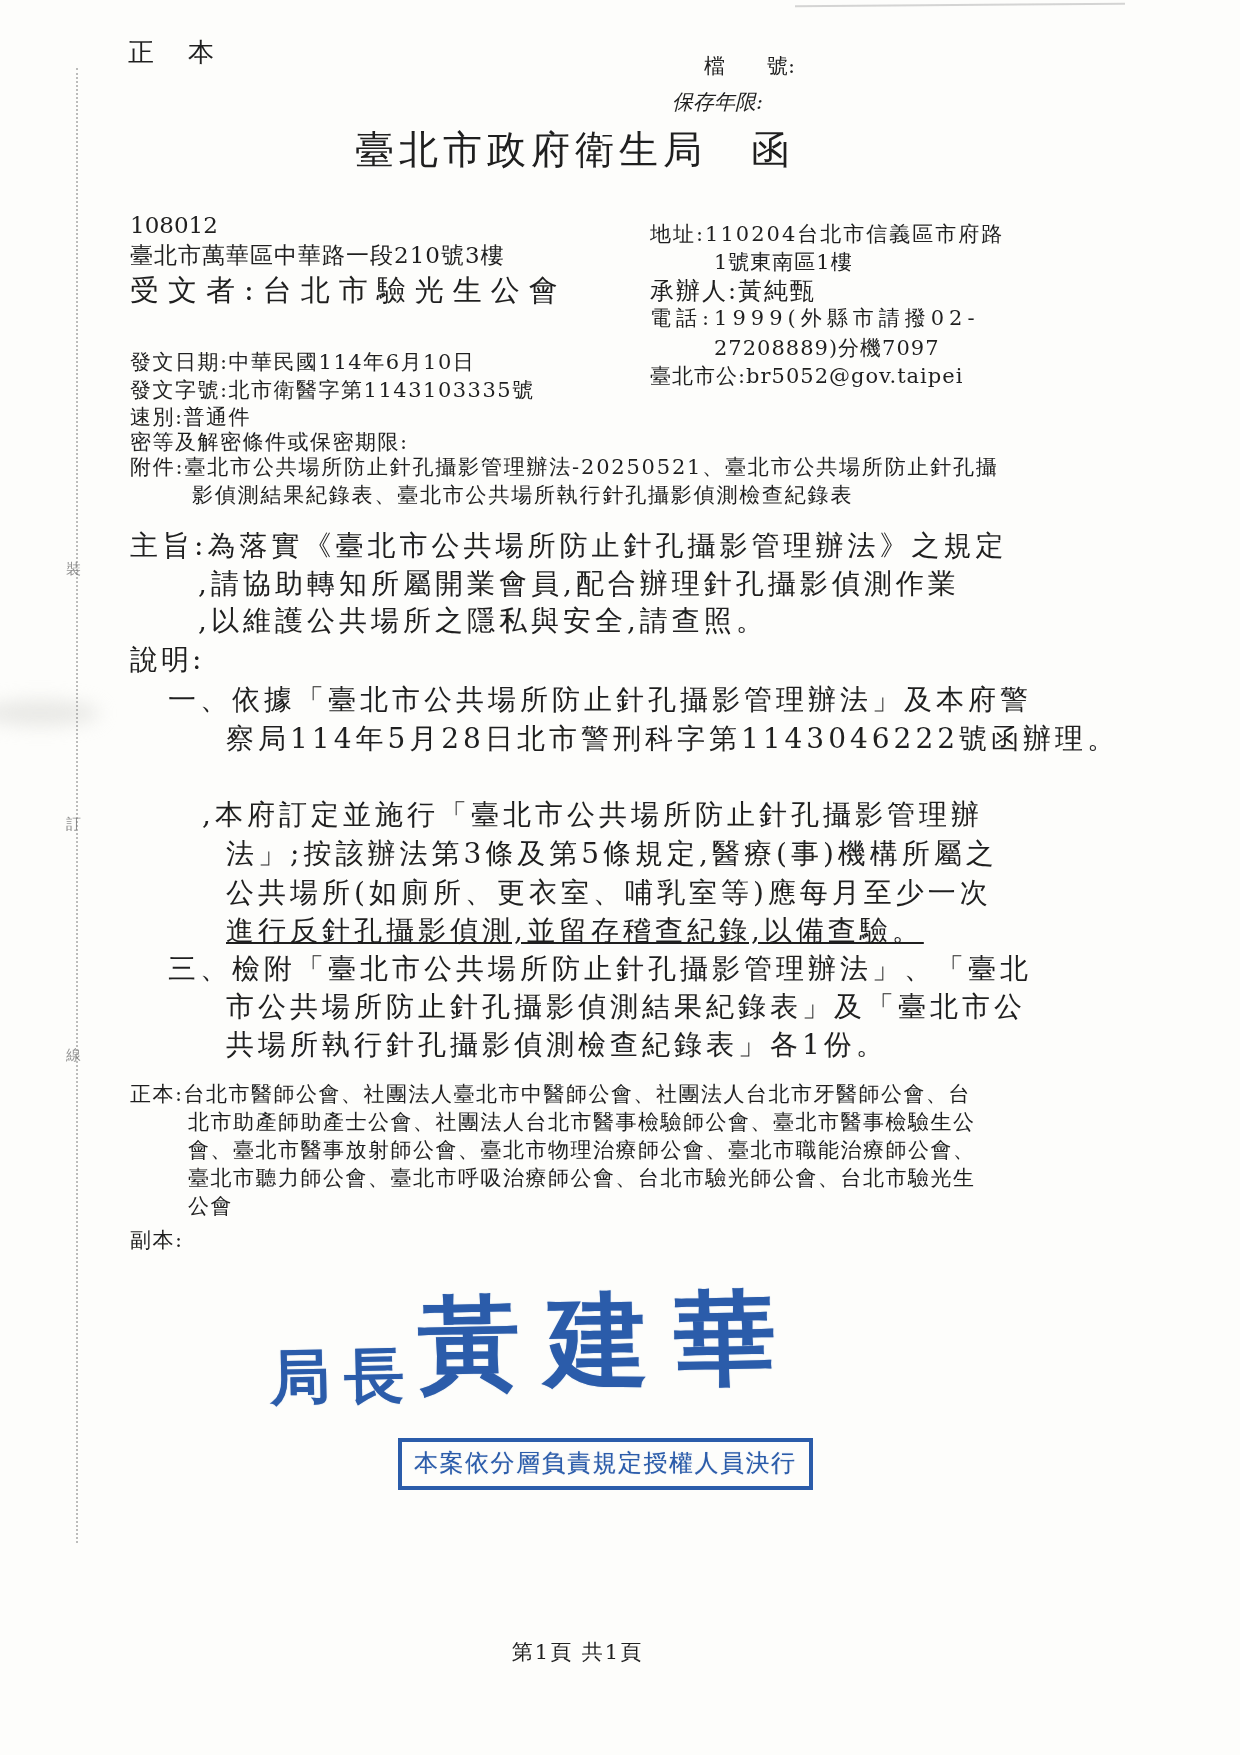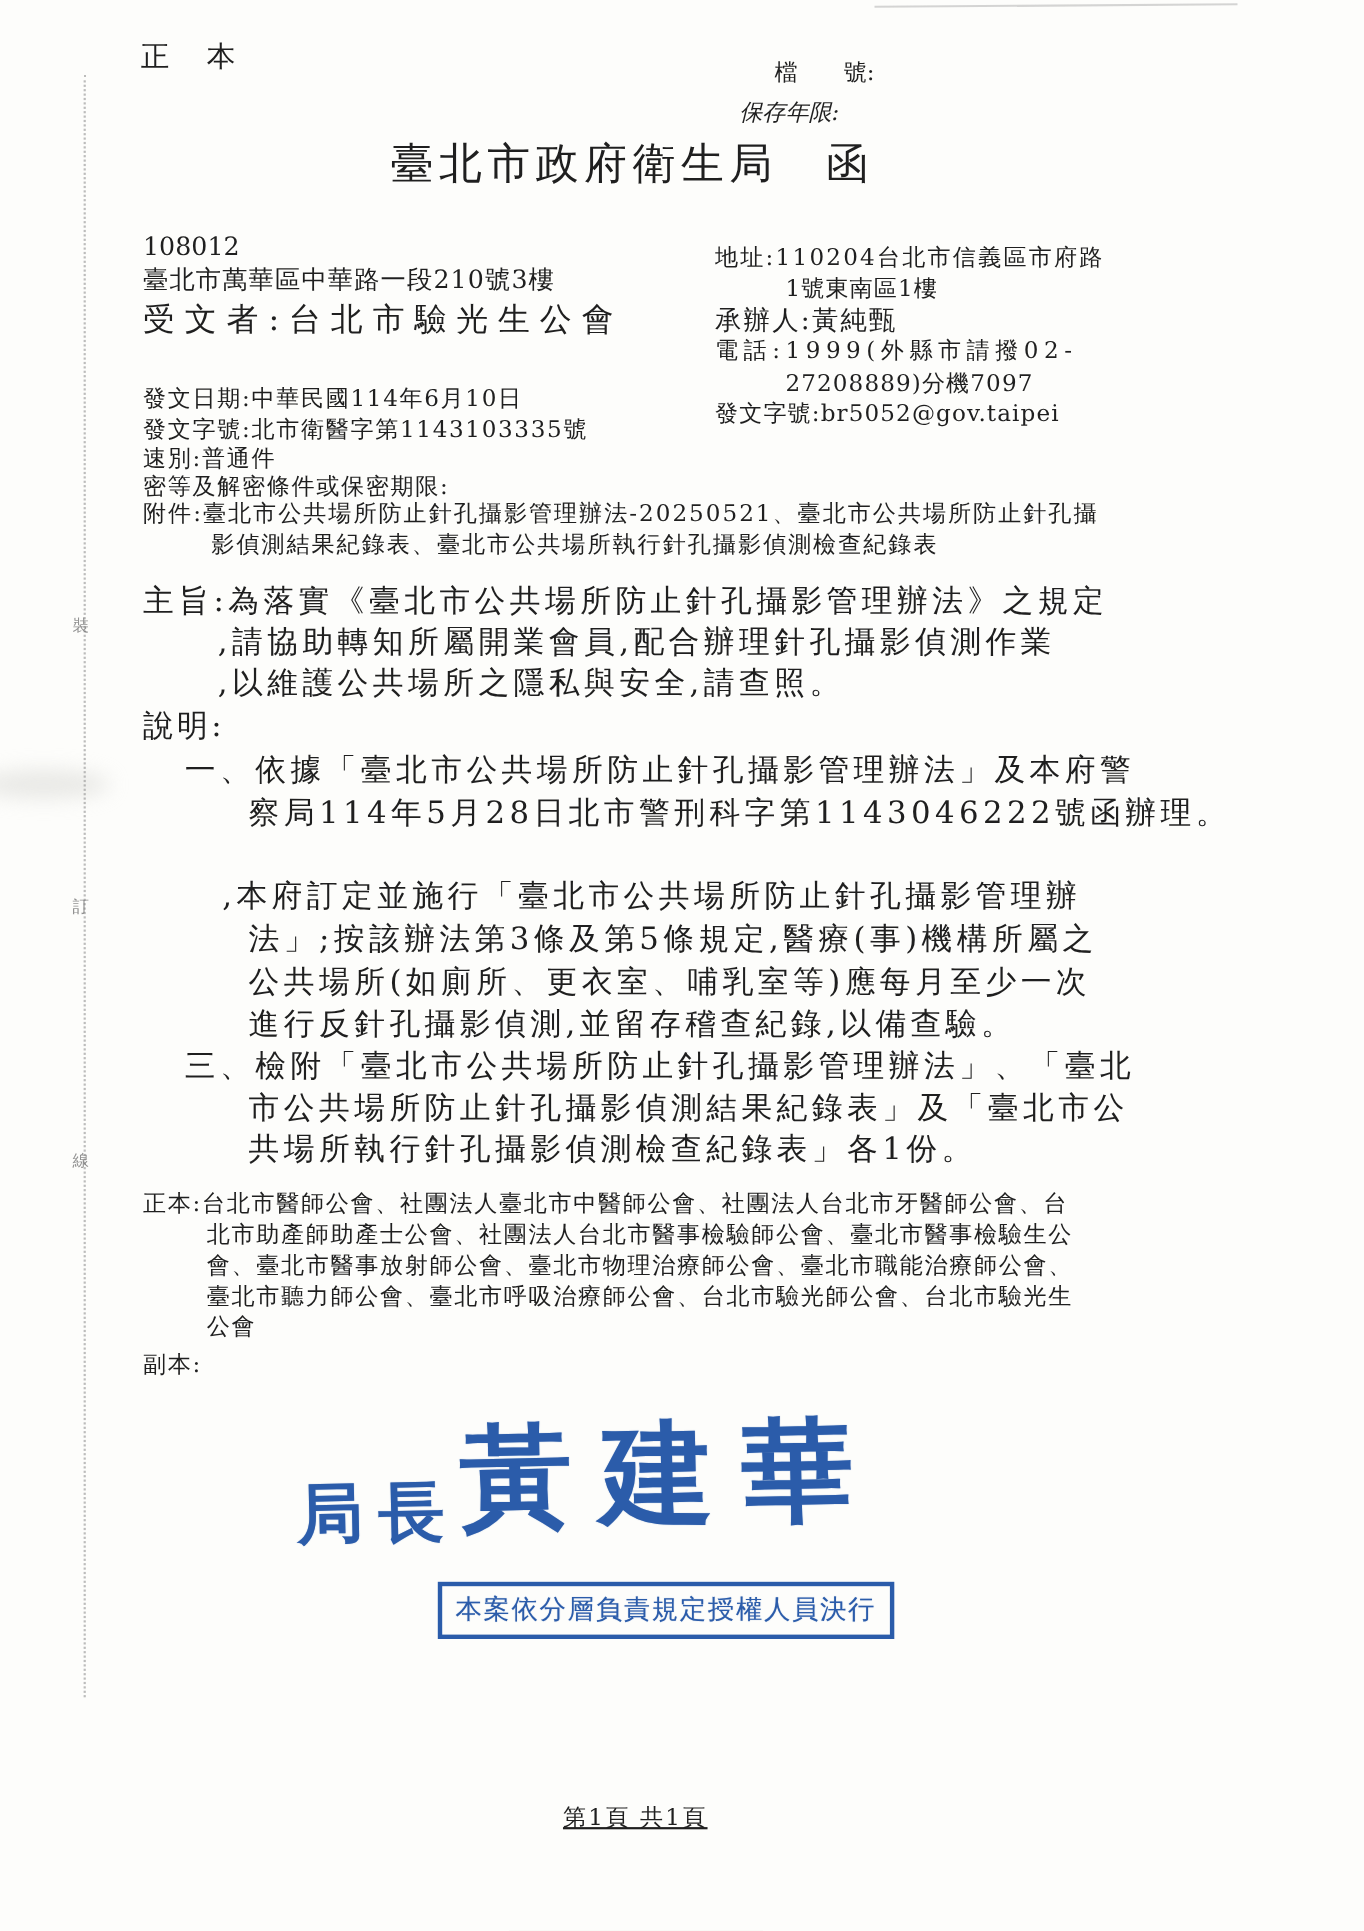--- a/index.html
+++ b/index.html
@@ -58,50 +58,50 @@
 
   <div class="t" style="left:130px; top:212px; font-size:23px;">108012</div>
   <div class="t" style="left:130px; top:242px; font-size:23px; letter-spacing:1px;">臺北市萬華區中華路一段210號3樓</div>
   <div class="t" style="left:130px; top:274px; font-size:29px; letter-spacing:9px;">受文者:台北市驗光生公會</div>
 
   <div class="t" style="left:650px; top:222px; font-size:21px; letter-spacing:2px;">地址:110204台北市信義區市府路</div>
   <div class="t" style="left:714px; top:250px; font-size:21px; letter-spacing:1px;text-align:center;">1號東南區1樓</div>
   <div class="t" style="left:650px; top:278px; font-size:24px; letter-spacing:2px;">承辦人:黃純甄</div>
   <div class="t" style="left:650px; top:306px; font-size:21px; letter-spacing:5px;">電話:1999(外縣市請撥02-</div>
   <div class="t" style="left:714px; top:336px; font-size:21px; letter-spacing:1px;">27208889)分機7097</div>
-  <div class="t" style="left:650px; top:364px; font-size:21px; letter-spacing:1px;">發文字號:br5052@gov.taipei</div>
+  <div class="t" style="left:650px; top:364px; font-size:21px; letter-spacing:1px;">臺北市公:br5052@gov.taipei</div>
 
   <div class="t" style="left:130px; top:350px; font-size:21px; letter-spacing:1.5px;">發文日期:中華民國114年6月10日</div>
   <div class="t" style="left:130px; top:378px; font-size:21px; letter-spacing:1.5px;">發文字號:北市衛醫字第1143103335號</div>
   <div class="t" style="left:130px; top:405px; font-size:21px; letter-spacing:1.5px;">速別:普通件</div>
   <div class="t" style="left:130px; top:430px; font-size:21px; letter-spacing:1.5px;">密等及解密條件或保密期限:</div>
   <div class="t" style="left:130px; top:455px; font-size:21px; letter-spacing:1.8px;">附件:臺北市公共場所防止針孔攝影管理辦法-20250521、臺北市公共場所防止針孔攝</div>
   <div class="t" style="left:192px; top:483px; font-size:21px; letter-spacing:1.8px;">影偵測結果紀錄表、臺北市公共場所執行針孔攝影偵測檢查紀錄表</div>
 
   <div class="t" style="left:130px; top:530px; font-size:28px; letter-spacing:4px;">主旨:為落實《臺北市公共場所防止針孔攝影管理辦法》之規定</div>
   <div class="t" style="left:198px; top:568px; font-size:28px; letter-spacing:4px;">,請協助轉知所屬開業會員,配合辦理針孔攝影偵測作業</div>
   <div class="t" style="left:198px; top:605px; font-size:28px; letter-spacing:4px;">,以維護公共場所之隱私與安全,請查照。</div>
 
   <div class="t" style="left:130px; top:644px; font-size:28px; letter-spacing:3px;">說明:</div>
   <div class="t" style="left:168px; top:684px; font-size:28px; letter-spacing:4px;">一、依據「臺北市公共場所防止針孔攝影管理辦法」及本府警</div>
   <div class="t" style="left:226px; top:723px; font-size:28px; letter-spacing:4px;">察局114年5月28日北市警刑科字第1143046222號函辦理。</div>
   <div class="t" style="left:202px; top:799px; font-size:28px; letter-spacing:4px;">,本府訂定並施行「臺北市公共場所防止針孔攝影管理辦</div>
   <div class="t" style="left:226px; top:838px; font-size:28px; letter-spacing:4px;">法」;按該辦法第3條及第5條規定,醫療(事)機構所屬之</div>
   <div class="t" style="left:226px; top:877px; font-size:28px; letter-spacing:4px;">公共場所(如廁所、更衣室、哺乳室等)應每月至少一次</div>
-  <div class="t" style="left:226px; top:915px; font-size:28px; letter-spacing:4px;">進行反針孔攝影偵測,並留存稽查紀錄,以備查驗。</div>
+  <div class="t" style="left:226px; top:915px; font-size:28px; letter-spacing:4px;text-decoration:underline;">進行反針孔攝影偵測,並留存稽查紀錄,以備查驗。</div>
   <div class="t" style="left:168px; top:953px; font-size:28px; letter-spacing:4px;">三、檢附「臺北市公共場所防止針孔攝影管理辦法」、「臺北</div>
   <div class="t" style="left:226px; top:991px; font-size:28px; letter-spacing:4px;">市公共場所防止針孔攝影偵測結果紀錄表」及「臺北市公</div>
   <div class="t" style="left:226px; top:1029px; font-size:28px; letter-spacing:4px;">共場所執行針孔攝影偵測檢查紀錄表」各1份。</div>
 
   <div class="t" style="left:130px; top:1082px; font-size:21px; letter-spacing:1.5px;">正本:台北市醫師公會、社團法人臺北市中醫師公會、社團法人台北市牙醫師公會、台</div>
   <div class="t" style="left:188px; top:1110px; font-size:21px; letter-spacing:1.5px;">北市助產師助產士公會、社團法人台北市醫事檢驗師公會、臺北市醫事檢驗生公</div>
   <div class="t" style="left:188px; top:1138px; font-size:21px; letter-spacing:1.5px;">會、臺北市醫事放射師公會、臺北市物理治療師公會、臺北市職能治療師公會、</div>
   <div class="t" style="left:188px; top:1166px; font-size:21px; letter-spacing:1.5px;">臺北市聽力師公會、臺北市呼吸治療師公會、台北市驗光師公會、台北市驗光生</div>
   <div class="t" style="left:188px; top:1194px; font-size:21px; letter-spacing:1.5px;">公會</div>
   <div class="t" style="left:130px; top:1228px; font-size:21px; letter-spacing:1.5px;">副本:</div>
 
   <div class="t blue sig" style="left: 270px; top: 1342px; font-size: 60px; letter-spacing: 14px; color: rgb(43, 92, 170);">局長</div>
   <div class="t blue sig" style="left: 418px; top: 1282px; font-size: 102px; letter-spacing: 26px; color: rgb(43, 92, 170);">黃建華</div>
   <div class="stamp-box blue" style="left: 398px; top: 1438px; font-size: 24px; letter-spacing: 1.5px; border-color: rgb(43, 92, 170);">本案依分層負責規定授權人員決行</div>
 
-  <div class="t" style="left:0; top:1640px; width:1155px; text-align:center; font-size:21px; letter-spacing:2px;text-decoration:underline;">第1頁 共1頁</div>
+  <div class="t" style="left:0; top:1640px; width:1155px; text-align:center; font-size:21px; letter-spacing:2px;">第1頁 共1頁</div>
 
 </div>
 
 </body></html>

